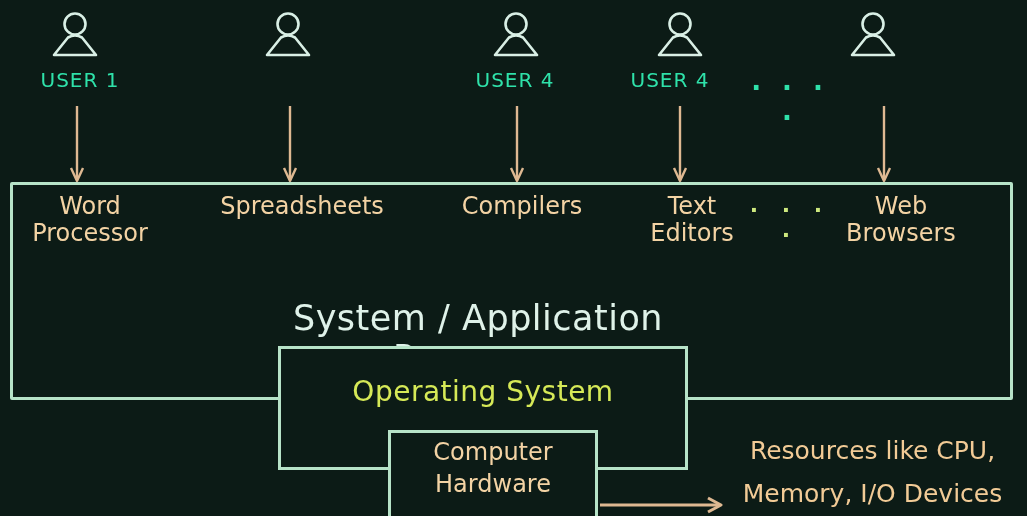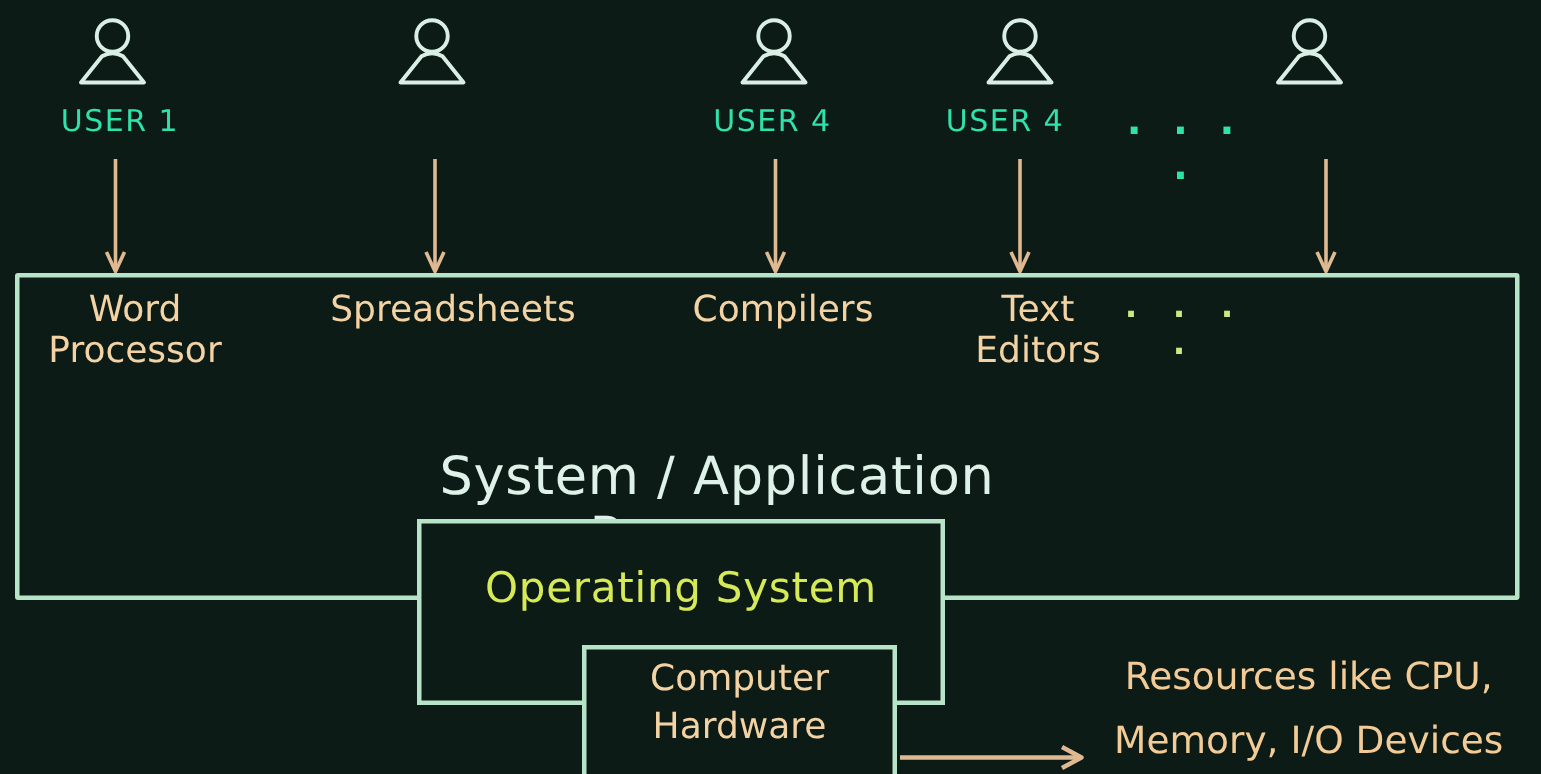--- a/index.html
+++ b/index.html
@@ -67,21 +67,21 @@
   .caption{
     position:absolute;left:228px;top:298px;width:500px;
     text-align:center;
     color:var(--caption);
     font-size:35px;letter-spacing:.5px;
     z-index:2;
   }
   
   .os-box{
     position:absolute;left:278px;top:346px;
-    width:352px;height:124px;
+    width:410px;height:124px;
     border:3px solid var(--box-border);
     background:var(--bg);
     z-index:3;
   }
   .os-label{
     margin-top:26px;
     text-align:center;
     color:var(--os-label);
     font-size:28px;letter-spacing:.5px;
   }
@@ -173,20 +173,22 @@
     </svg>
 
   <div class="outer-box"></div>
 
   <div class="program-label" style="left:-20px">Word
 Processor</div>
   <div class="program-label" style="left:412px">Compilers</div>
   <div class="program-label" style="left:192px">Spreadsheets</div>
   <div class="program-label" style="left:582px">Text
 Editors</div>
+  <div class="program-label" style="left:791px">Web
+Browsers</div>
   <div class="program-dots">. . . .</div>
 
   <div class="caption">System / Application Programs</div>
 
   <div class="os-box">
     <div class="os-label">Operating System</div>
   </div>
 
   <div class="hw-box">
     <div class="hw-label">Computer

